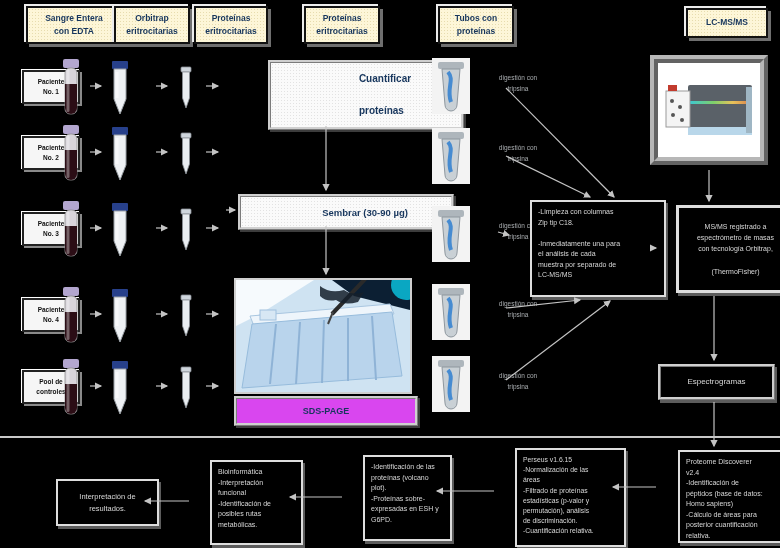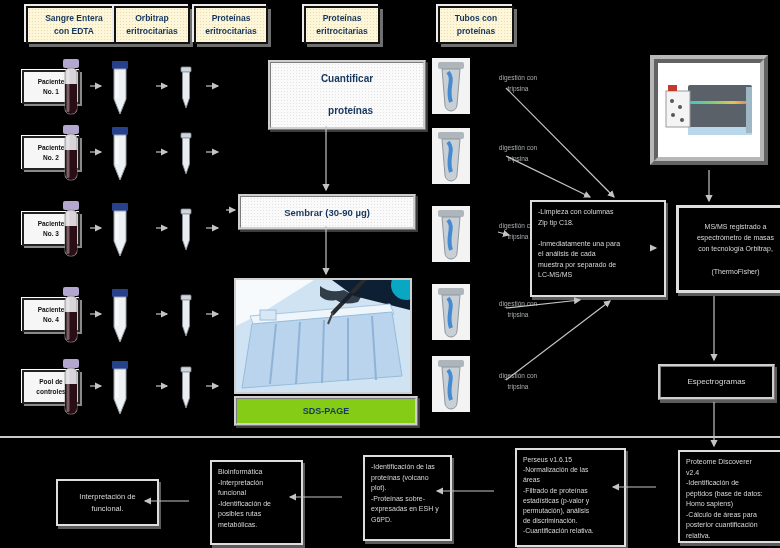--- a/index.html
+++ b/index.html
@@ -29,62 +29,63 @@
     display:flex;align-items:center;justify-content:center;text-align:center;
   }
 
   
   .lightbox{
     background:#fafafa;
     background-image:radial-gradient(#e2e2e2 0.7px, transparent 0.8px);
     background-size:3px 3px;
     border:3px ridge #cfcfcf;
     box-shadow:2px 2px 0 #3c3c3c;
-    color:#17365d;font-weight:bold;text-align:right;
-    display:flex;align-items:center;justify-content:center;
+    color:#17365d;font-weight:bold;text-align:left;
+    display:flex;align-items:center;justify-content:center;padding-left:38px;
   }
 
   
   .darkbox{
     background:#000;
     border:2px solid #dedede;
     box-shadow:2px 3px 0 #5c5c5c;
     color:#d8d8d8;font-size:7.5px;line-height:1.5;
     padding:5px 6px;box-sizing:border-box;text-align:left;
   }
   .darkbox.center{display:flex;align-items:center;justify-content:center;text-align:center;padding:12px;}
 
   .diglabel{color:#a9adb0;font-size:6.5px;line-height:1.7;text-align:center;}
 
   .divider{background:#c9c9c9;height:2px;left:0;width:780px;}
 
   .photo-frame{border:8px ridge #b7b7b7;background:#fff;box-sizing:border-box;}
   .gel-figure{border:2px solid #cfcfcf;background:#fff;box-sizing:border-box;}
   .gel-caption{
-    background:#84cc16;border:3px ridge #cfcfcf;box-shadow:2px 2px 0 #3c3c3c;
+    background:#d946ef;border:3px ridge #cfcfcf;box-shadow:2px 2px 0 #3c3c3c;
     color:#17365d;font-weight:bold;font-size:9px;
     display:flex;align-items:center;justify-content:center;
   }
   svg{display:block;}
 </style>
 </head>
 <body>
 
 <div id="stage">
 
   <div class="hdr abs pre" style="left:8px;top:6px;width:92px;height:34px;">Sangre Entera
 con EDTA</div>
   <div class="hdr abs pre" style="left:96px;top:6px;width:72px;height:34px;">Orbitrap
 eritrocitarias</div>
   <div class="hdr abs pre" style="left:176px;top:6px;width:70px;height:34px;">Proteínas
 eritrocitarias</div>
   <div class="hdr abs pre" style="left:286px;top:6px;width:72px;height:34px;">Proteínas
 eritrocitarias</div>
   <div class="hdr abs pre" style="left:420px;top:6px;width:72px;height:34px;">Tubos con
 proteínas</div>
+  <div class="hdr abs" style="left:686px;top:8px;width:78px;height:26px;">LC-MS/MS</div>
 
   <div class="samplbl abs pre" style="left:4px;top:70px;width:54px;height:30px;">Paciente
 No. 1</div>
   <span class="abs" style="left:60px;top:58px;">
       <svg width="22" height="58" viewBox="0 0 22 58">
         <rect x="3" y="1" width="16" height="9" rx="2" fill="#b3a6cf"></rect>
         <rect x="5" y="10" width="12" height="46" rx="5" fill="#d8d4da" stroke="#8d8d8d" stroke-width="0.8"></rect>
         <path d="M5 26 h12 v24 a6 6 0 0 1 -12 0 z" fill="#2b0d15"></path>
         <rect x="6.5" y="11" width="3" height="43" rx="1.5" fill="#fff" opacity="0.35"></rect>
       </svg>
@@ -340,21 +341,21 @@
 -Proteínas sobre-
 expresadas en ESH y
 G6PD.</div>
   <div class="darkbox abs pre" style="left:192px;top:460px;width:93px;height:85px;font-size:7px;">Bioinformática
 -Interpretación
 funcional
 -Identificación de
 posibles rutas
 metabólicas.</div>
   <div class="darkbox center abs pre" style="left:38px;top:479px;width:103px;height:47px;font-size:7.5px;">Interpretación de
-funcional.</div>
+resultados.</div>
 
   <svg class="abs" style="left:0;top:0;pointer-events:none;" width="780" height="548" viewBox="0 0 780 548">
     <defs>
       <marker id="ah" markerWidth="7" markerHeight="7" refX="5" refY="3" orient="auto">
         <path d="M0,0 L6,3 L0,6 z" fill="#c4c4c4"></path>
       </marker>
     </defs>
     <g stroke="#c4c4c4" stroke-width="1.2" fill="none" marker-end="url(#ah)">
 
       <line x1="90" y1="86" x2="101" y2="86"></line>

